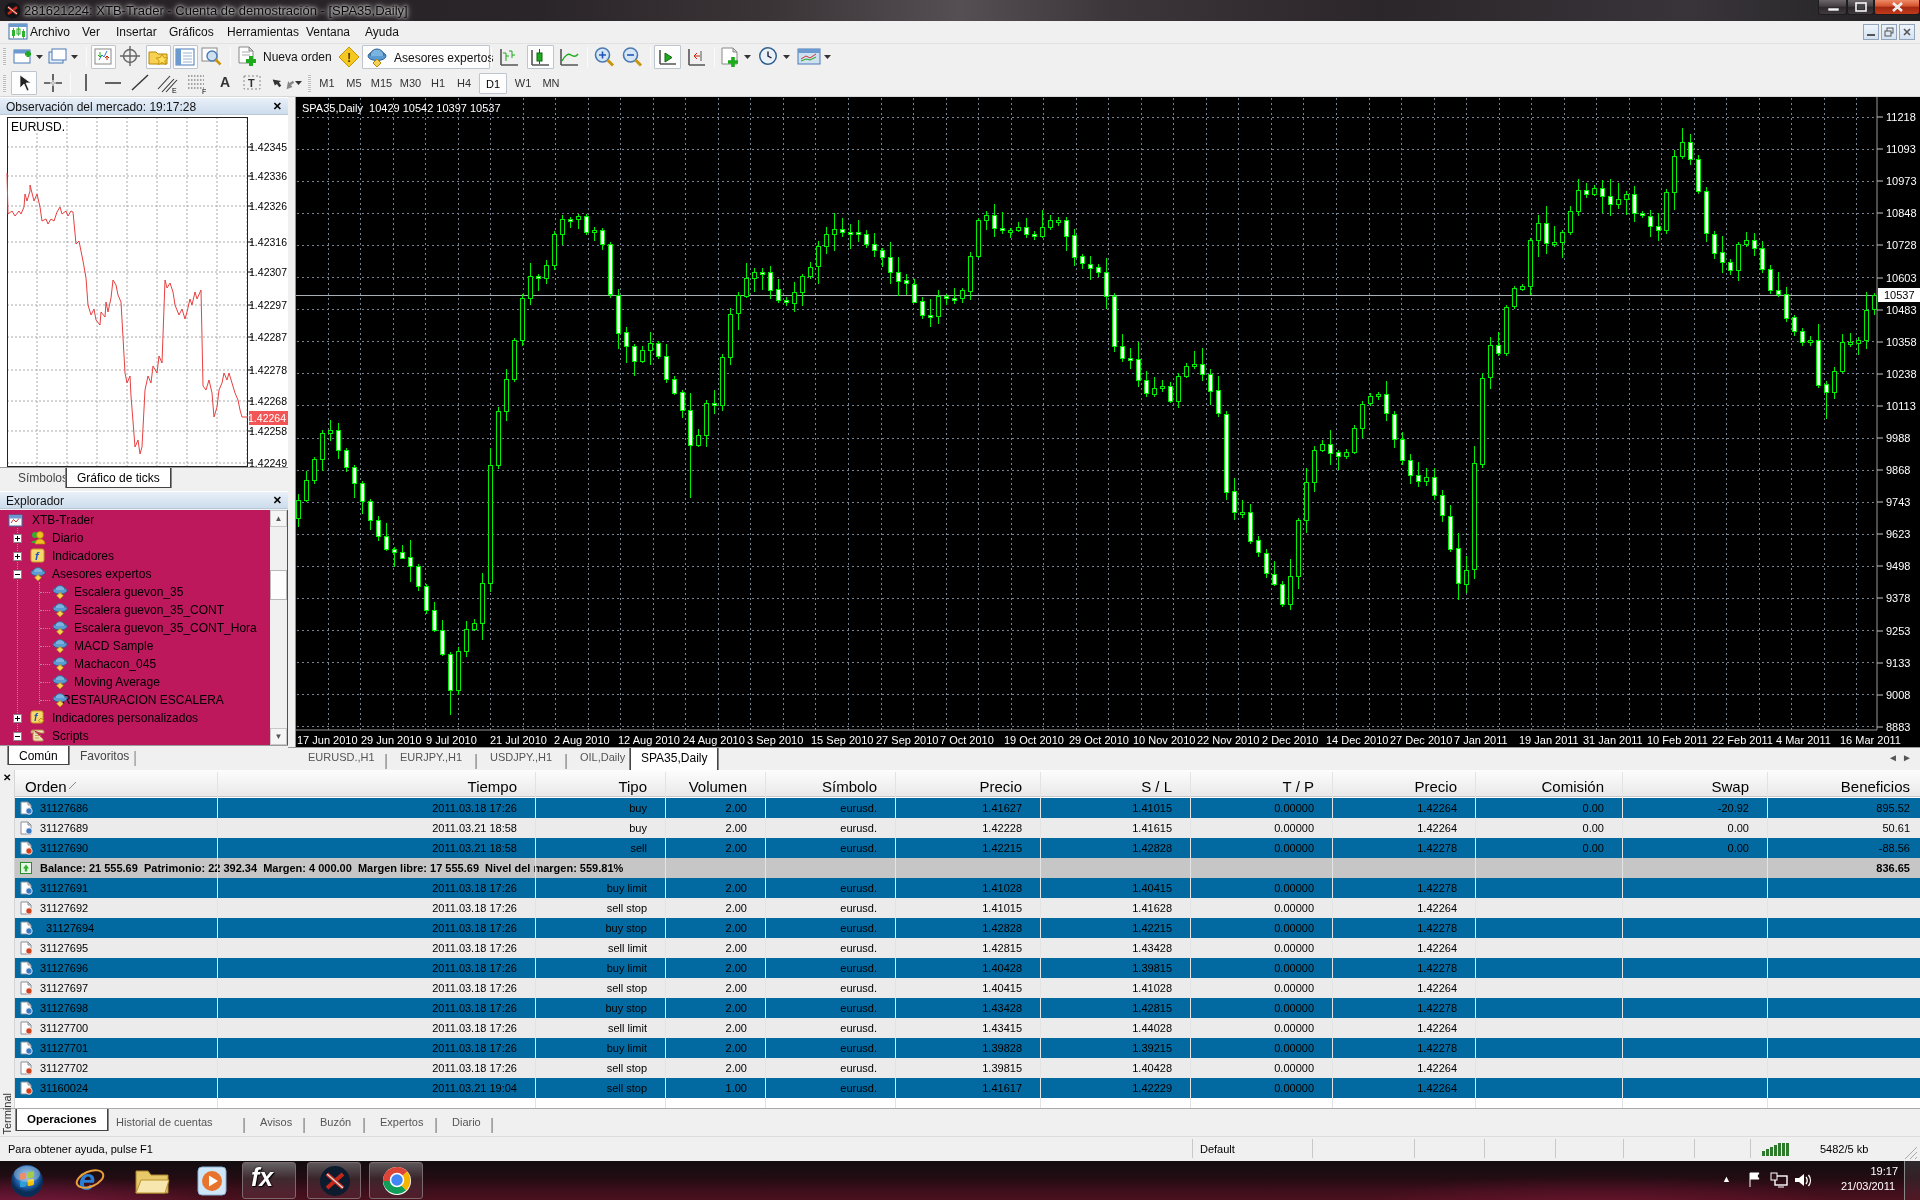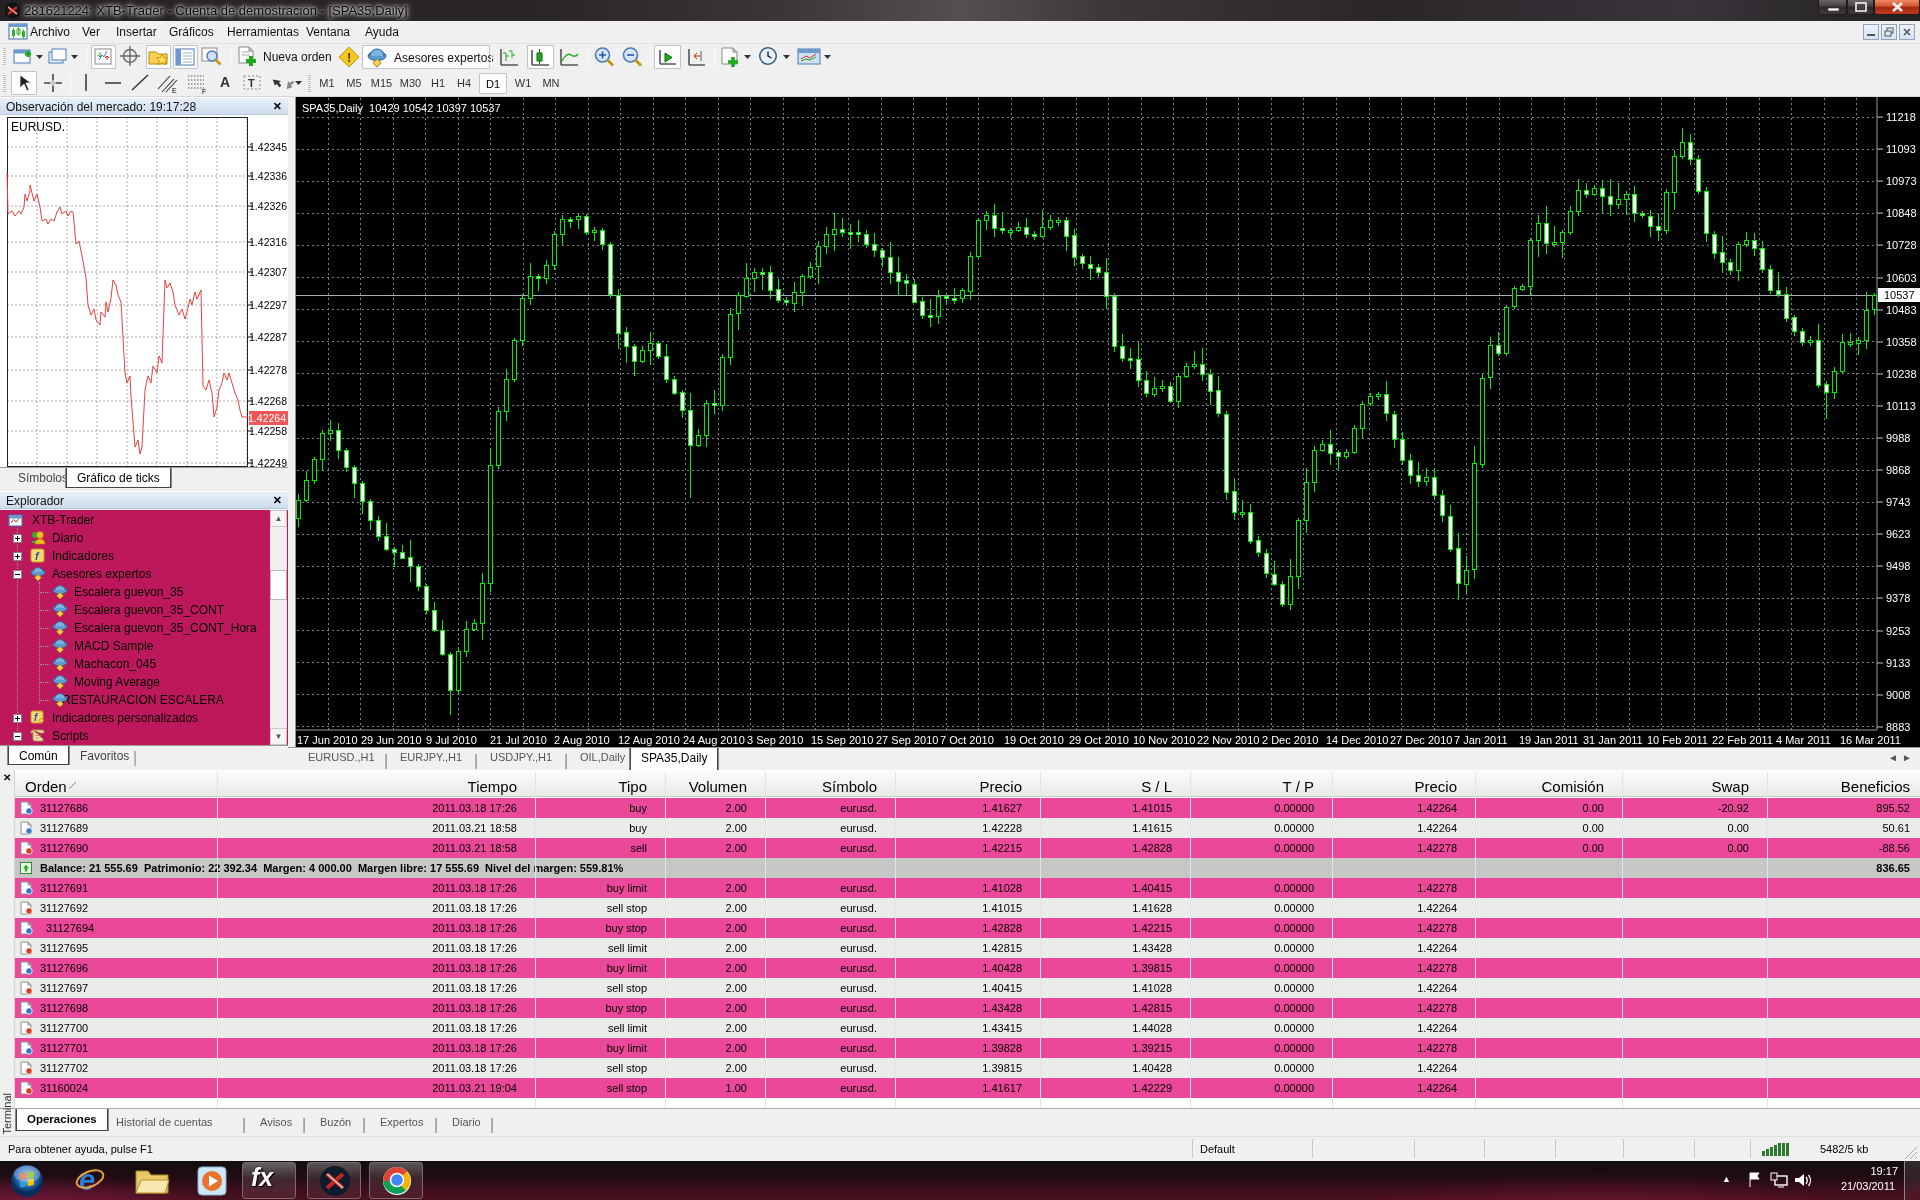--- a/index.html
+++ b/index.html
@@ -26,21 +26,21 @@
 .pbtn.chk{color:#000}
 
 .phead{position:absolute;left:0;width:288px;height:18px;background:linear-gradient(#e8f0f9,#cddcec);border-top:1px solid #fff;border-bottom:1px solid #b9c9da;font-size:12px;color:#111;padding:2px 0 0 6px}
 .phead .x{position:absolute;right:6px;top:2px;font-size:11px;color:#000;font-weight:bold}
 .tabbar{position:absolute;left:0;width:288px;height:23px;background:#f0f0f0;border-top:1px solid #9a9a9a}
 .tab{position:absolute;top:0;font-size:12px;color:#444;padding:3px 10px}
 .tab.act{background:#fff;border:1px solid #444;border-top:none;color:#000;font-weight:400;box-shadow:1px 0 0 #888,-1px 0 0 #888}
 
 .ti{position:absolute;font-size:12px;color:#000}
 
-.trow{position:absolute;left:15px;width:1905px;height:20px;background:#ec4899;font-size:11px;color:#000}
+.trow{position:absolute;left:15px;width:1905px;height:20px;background:#0369a1;font-size:11px;color:#000}
 .trow span{position:absolute;top:4px}
 #thead .rc{top:8px}
 .trow.odd{background:#ebebeb}
 .trow.bal{background:#c6c6c6}
 .bt{position:absolute;font-weight:bold;font-size:11px}
 .ttab{position:absolute;top:4px;font-size:11px;color:#555;padding:3px 8px}
 </style></head><body>
 
 <div class="abs" id="title">
  <svg width="17" height="17" style="position:absolute;left:4px;top:2px">

